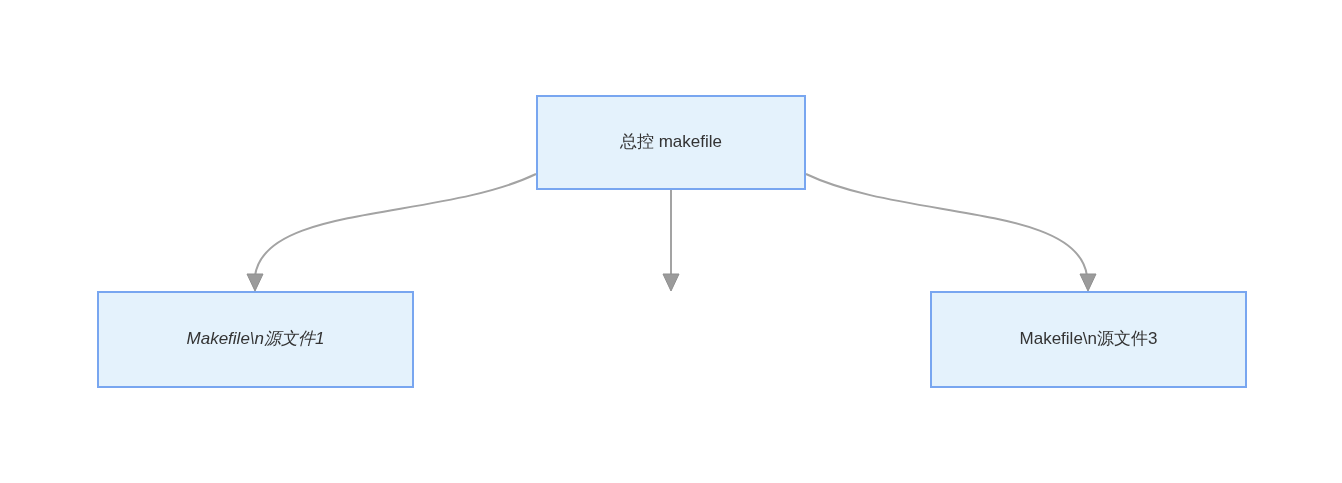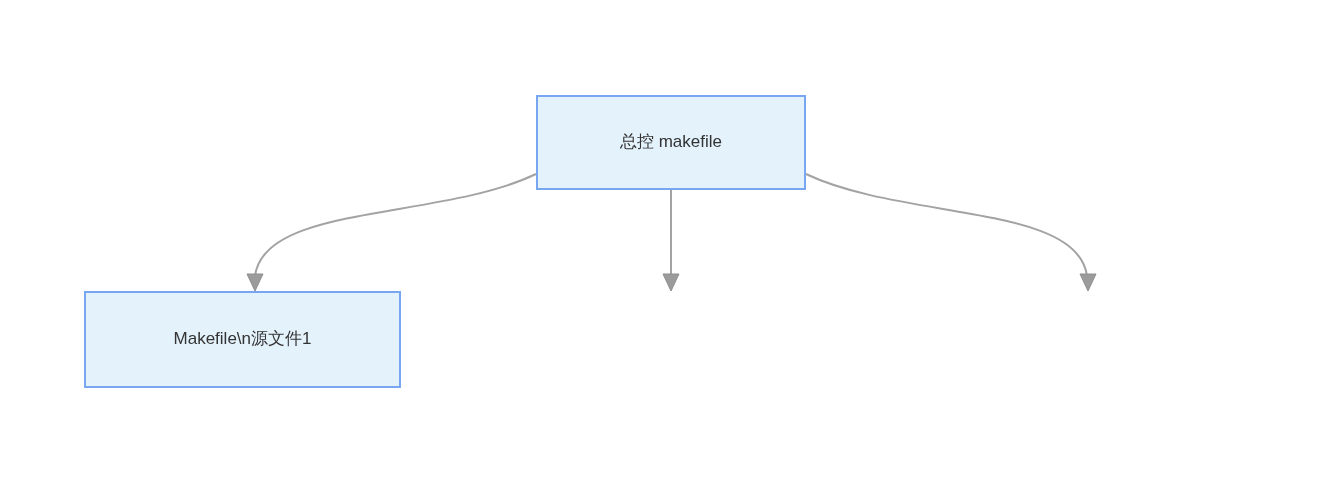--- a/index.html
+++ b/index.html
@@ -31,21 +31,21 @@
     display: flex;
     align-items: center;
     justify-content: center;
     text-align: center;
     color: #333333;
     font-size: 17px;
     line-height: 1.3;
     white-space: nowrap;
   }
   .node-root { left: 536px; top: 95px;  width: 270px; height: 95px; }
-  .node-c1   { left: 84px;  top: 291px; width: 317px; height: 97px; }
+  .node-c1   { left: 97px;  top: 291px; width: 317px; height: 97px; font-style: italic; }
   .node-c2   { left: 512px; top: 291px; width: 318px; height: 97px; }
   .node-c3   { left: 930px; top: 291px; width: 317px; height: 97px; }
 </style>
 </head>
 <body>
 
 <div class="canvas">
 
   <svg class="edges-layer" viewBox="0 0 1342 483" xmlns="http://www.w3.org/2000/svg">
 
@@ -67,14 +67,17 @@
 
   <div class="node node-root">
     <span>总控 makefile</span>
   </div>
 
   <div class="node node-c1">
     <span>Makefile\n源文件1</span>
   </div>
 
 
+  <div class="node node-c3">
+    <span>Makefile\n源文件3</span>
+  </div>
 
 </div>
 
 </body></html>

